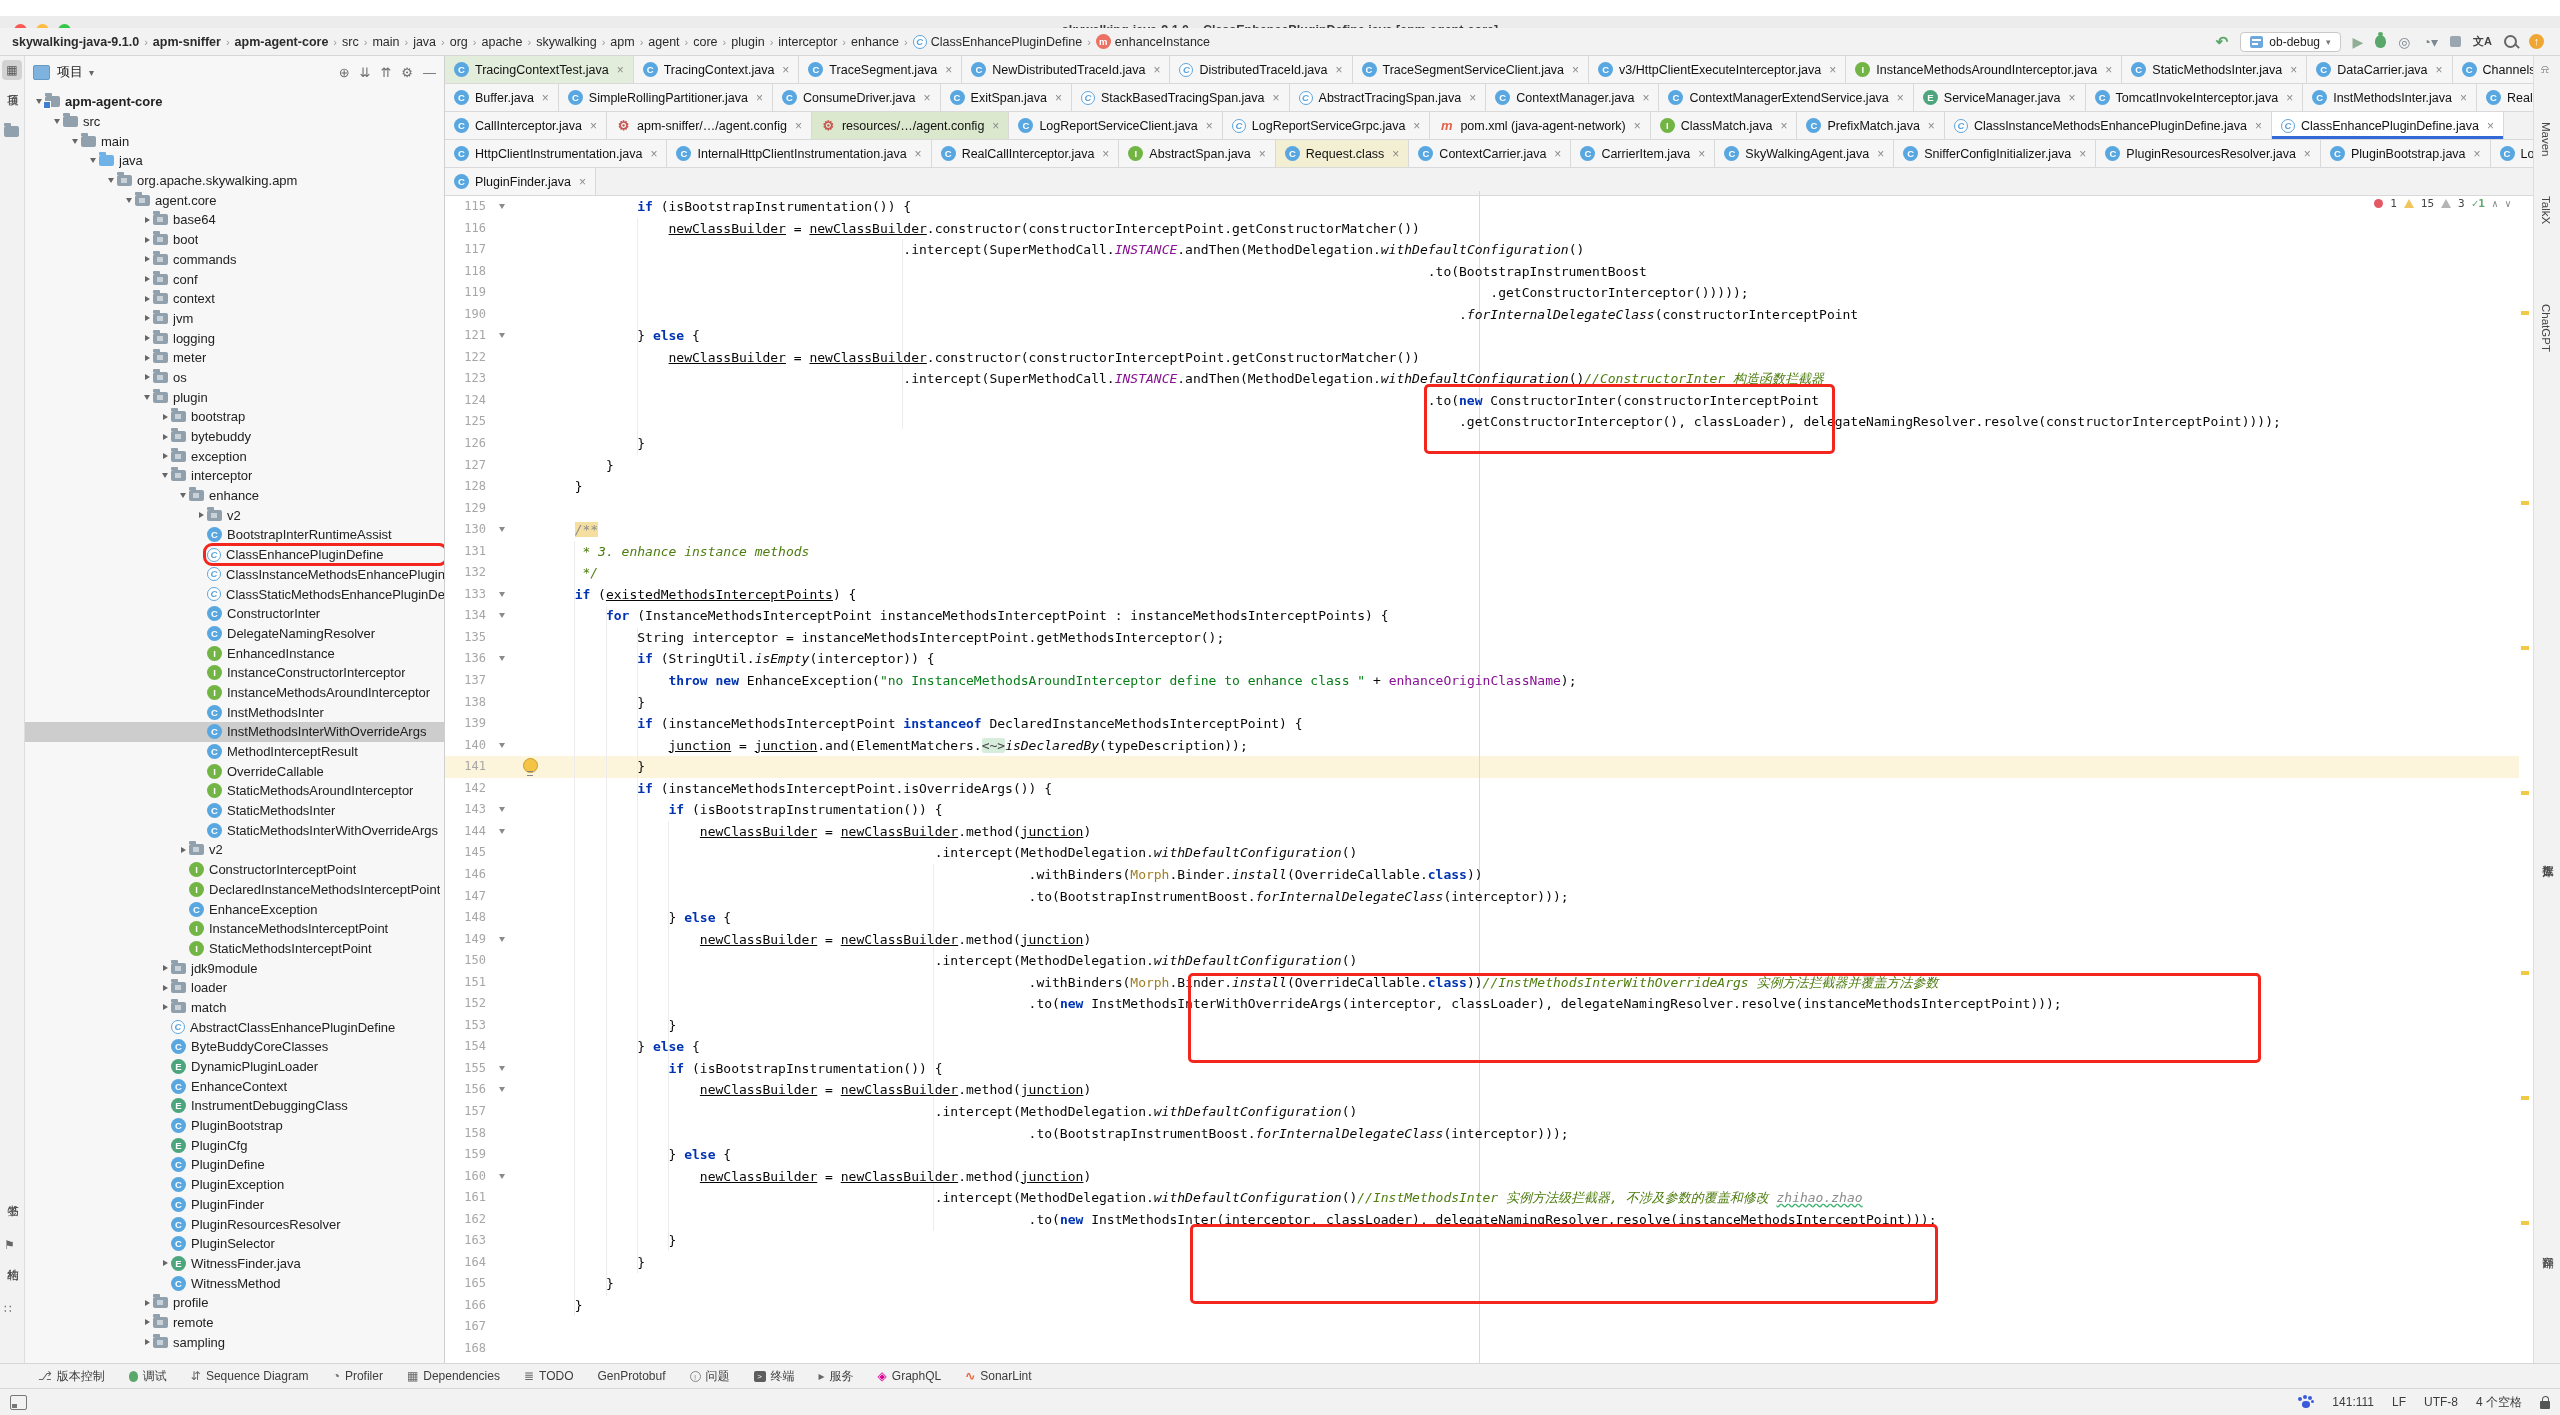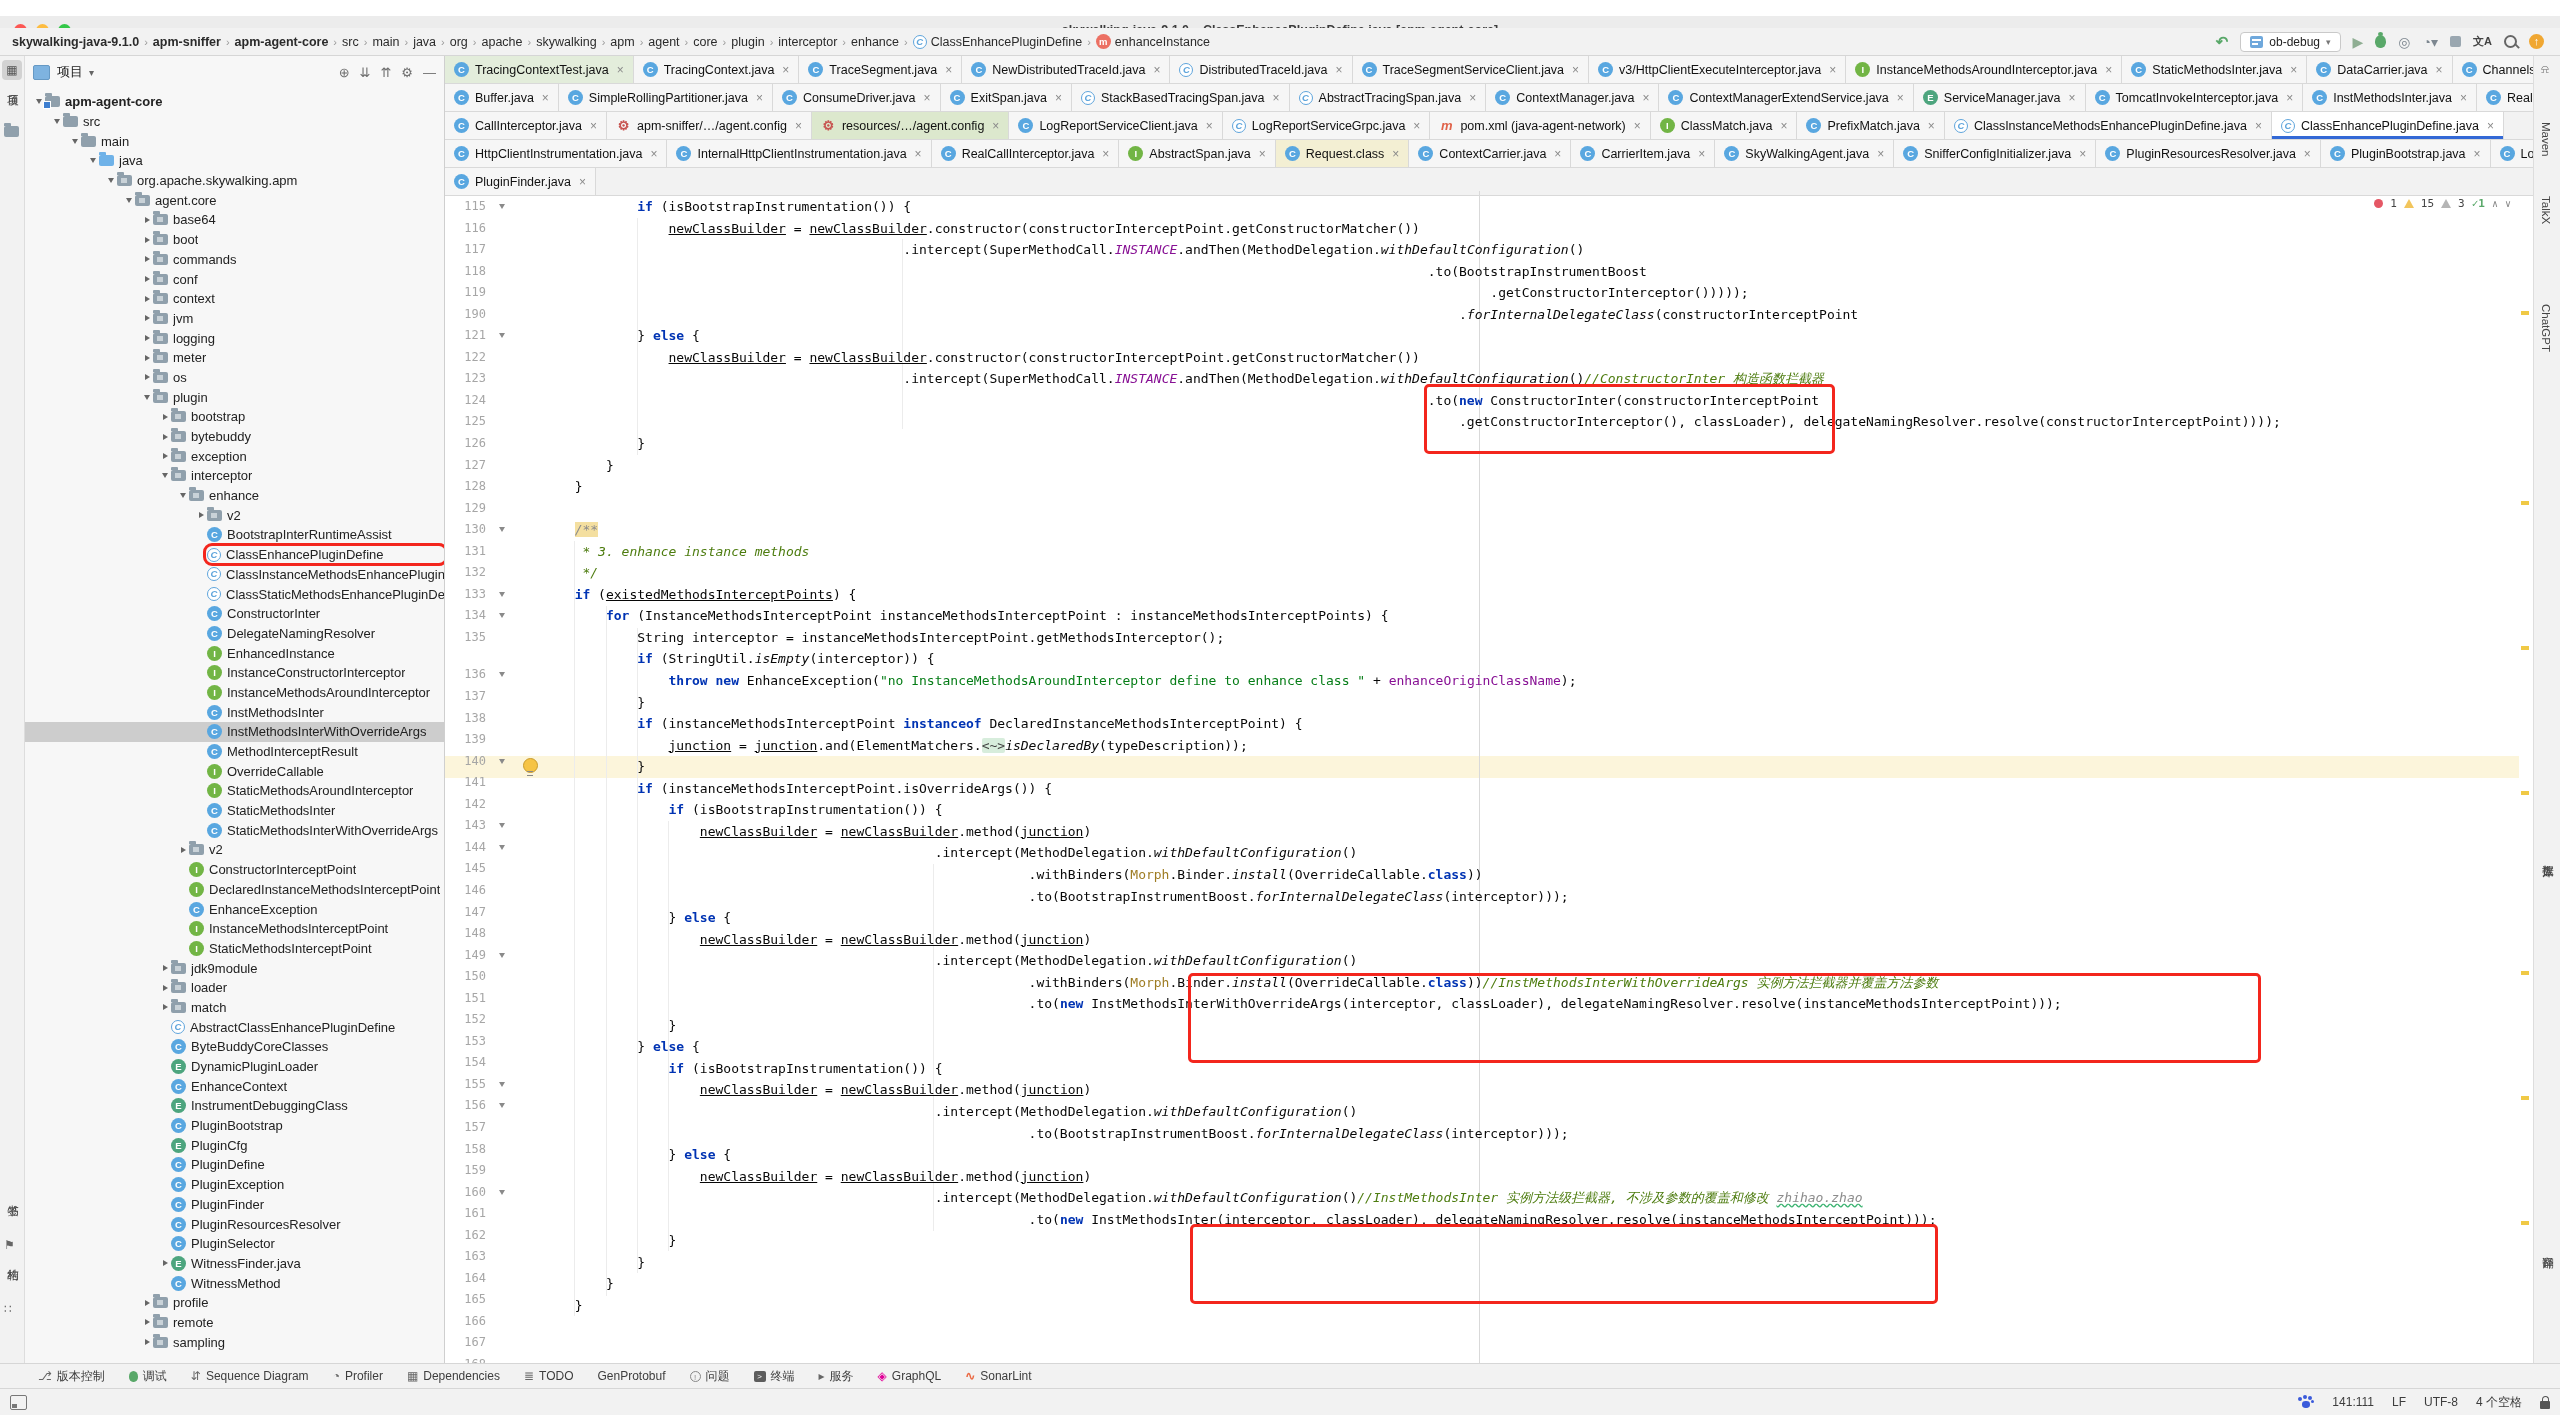--- a/index.html
+++ b/index.html
@@ -905,21 +905,21 @@
             <span class="gl" style="display: block;">126</span>
             <span class="gl" style="display: block;">127</span>
             <span class="gl" style="display: block;">128</span>
             <span class="gl" style="display: block;">129</span>
             <span class="gl" style="display: block;">130<span class="gfold"></span></span>
             <span class="gl" style="display: block;">131</span>
             <span class="gl" style="display: block;">132</span>
             <span class="gl" style="display: block;">133<span class="gfold"></span></span>
             <span class="gl" style="display: block;">134<span class="gfold"></span></span>
             <span class="gl" style="display: block;">135</span>
-            <span class="gl" style="display: block; margin-top: 16px;">136<span class="gfold"></span></span>
+            <span class="gl" style="display: block;">136<span class="gfold"></span></span>
             <span class="gl" style="display: block;">137</span>
             <span class="gl" style="display: block;">138</span>
             <span class="gl" style="display: block;">139</span>
             <span class="gl" style="display: block;">140<span class="gfold"></span></span>
             <span class="gl" style="display: block;">141</span>
             <span class="gl" style="display: block;">142</span>
             <span class="gl" style="display: block;">143<span class="gfold"></span></span>
             <span class="gl" style="display: block;">144<span class="gfold"></span></span>
             <span class="gl" style="display: block;">145</span>
             <span class="gl" style="display: block;">146</span>

